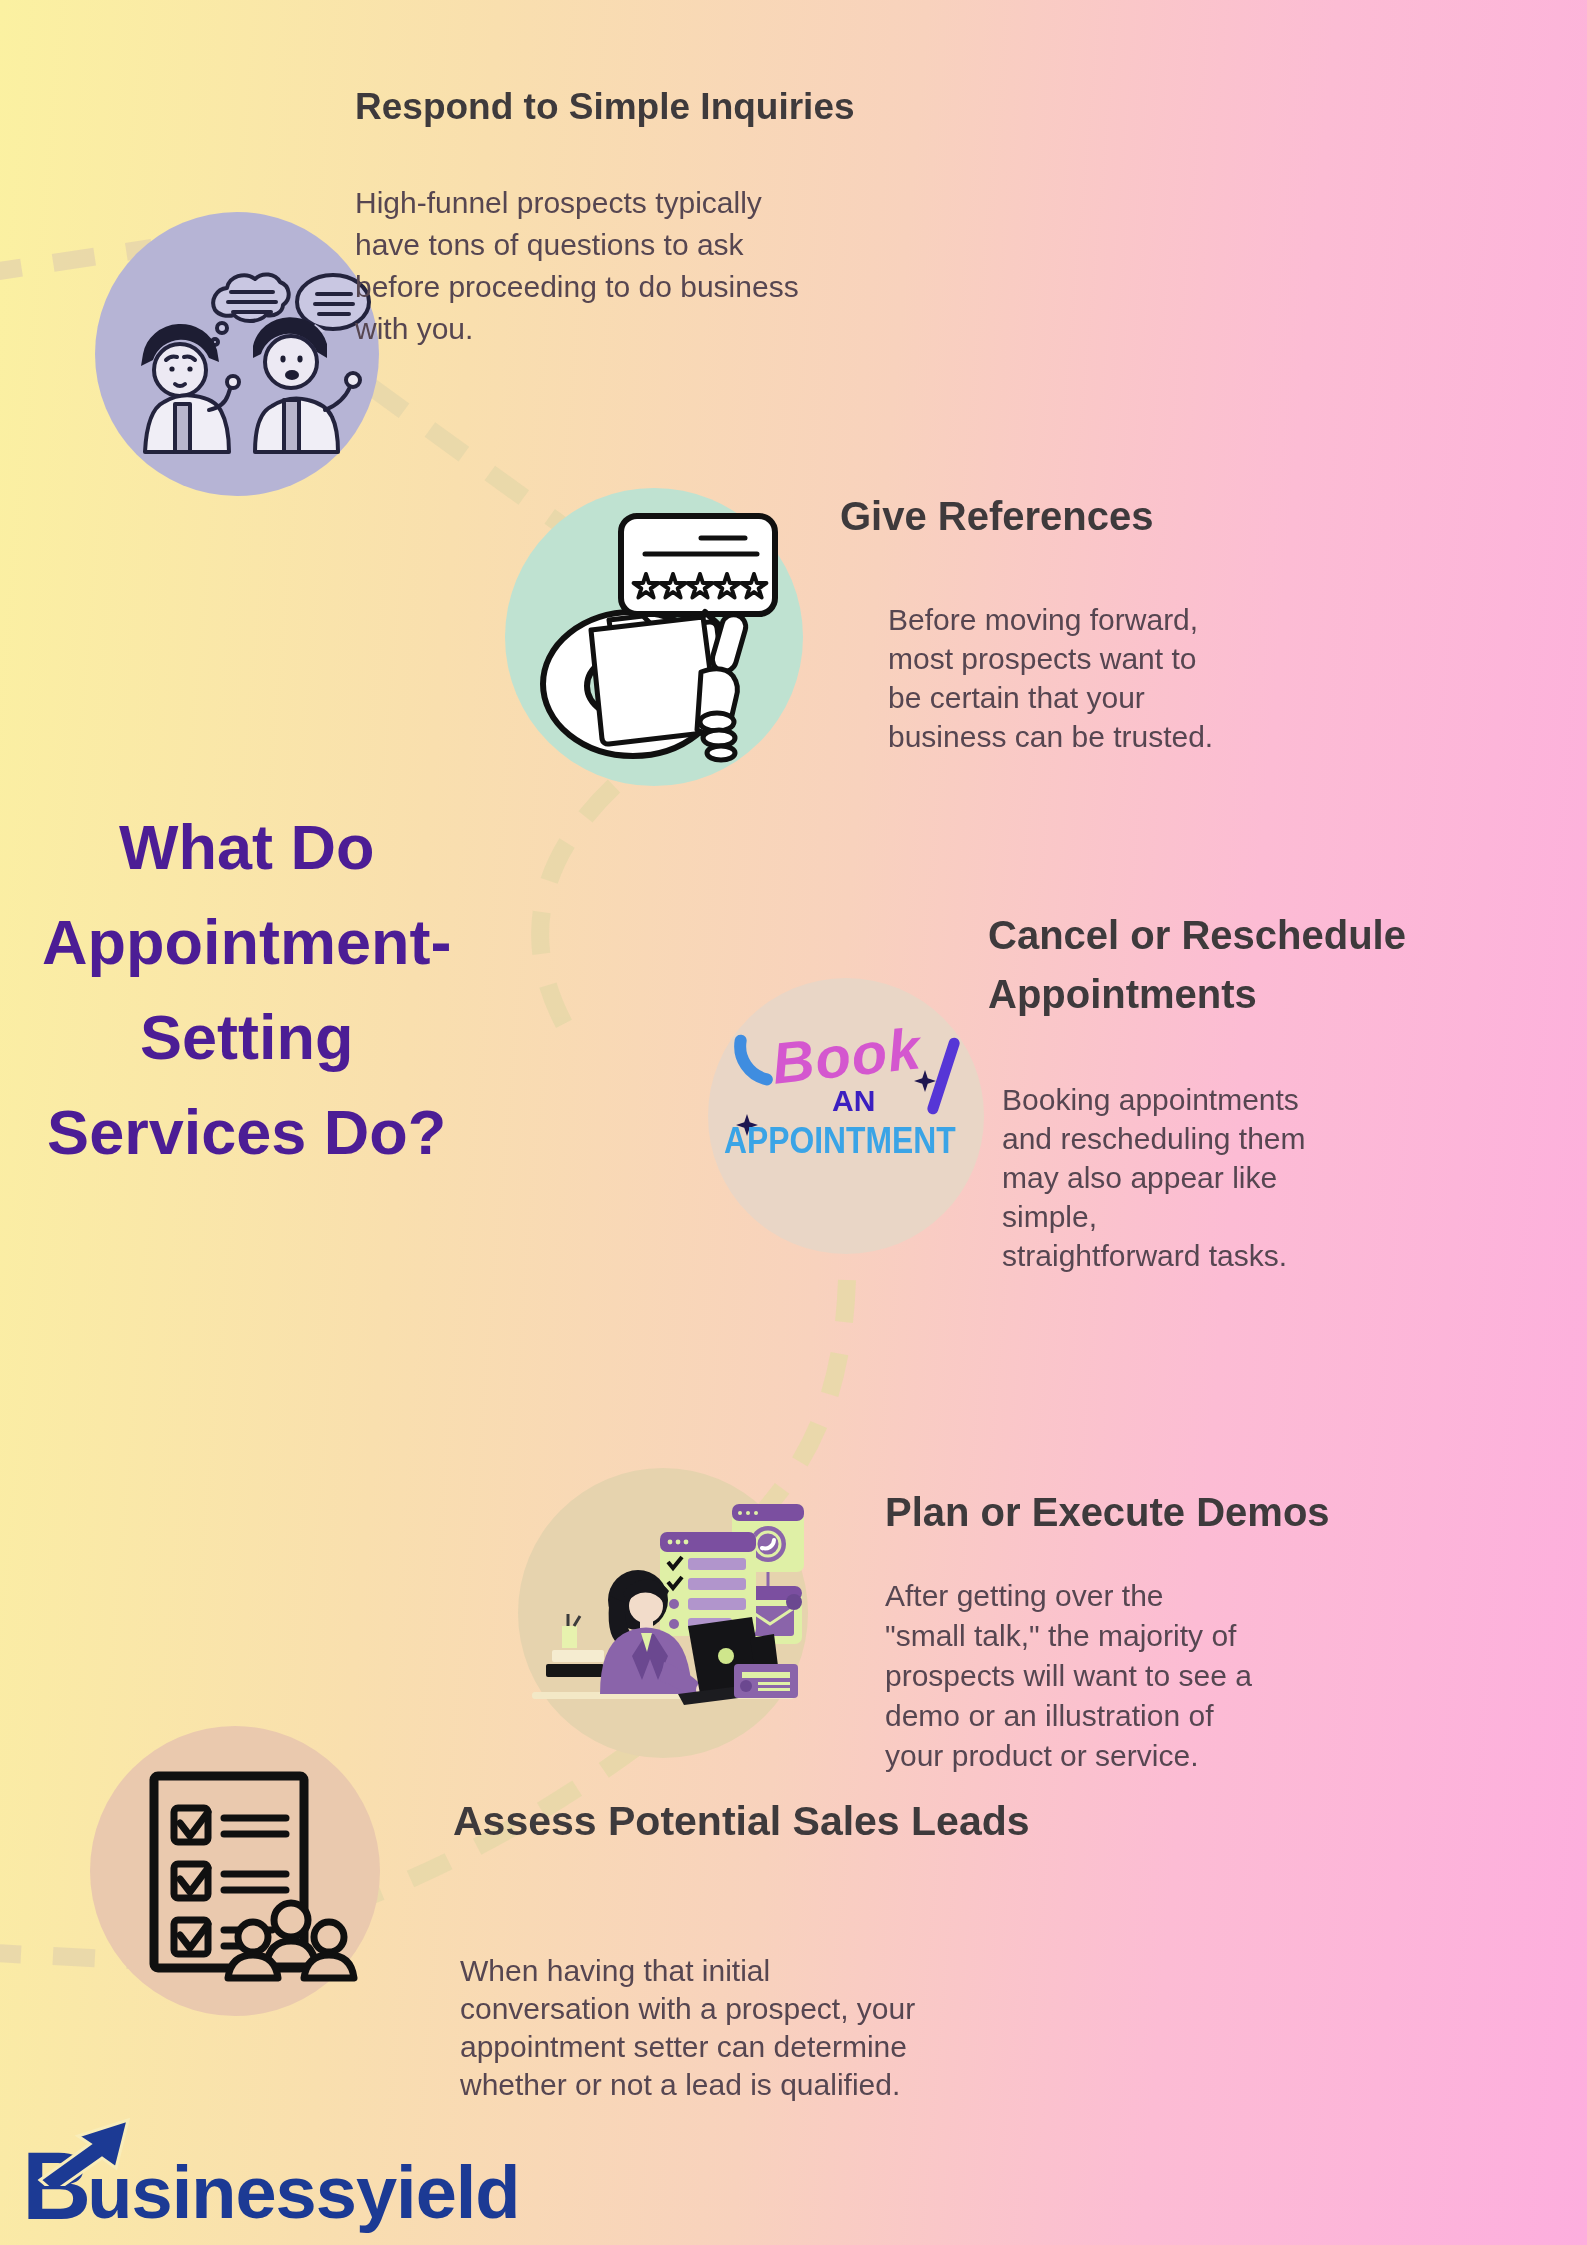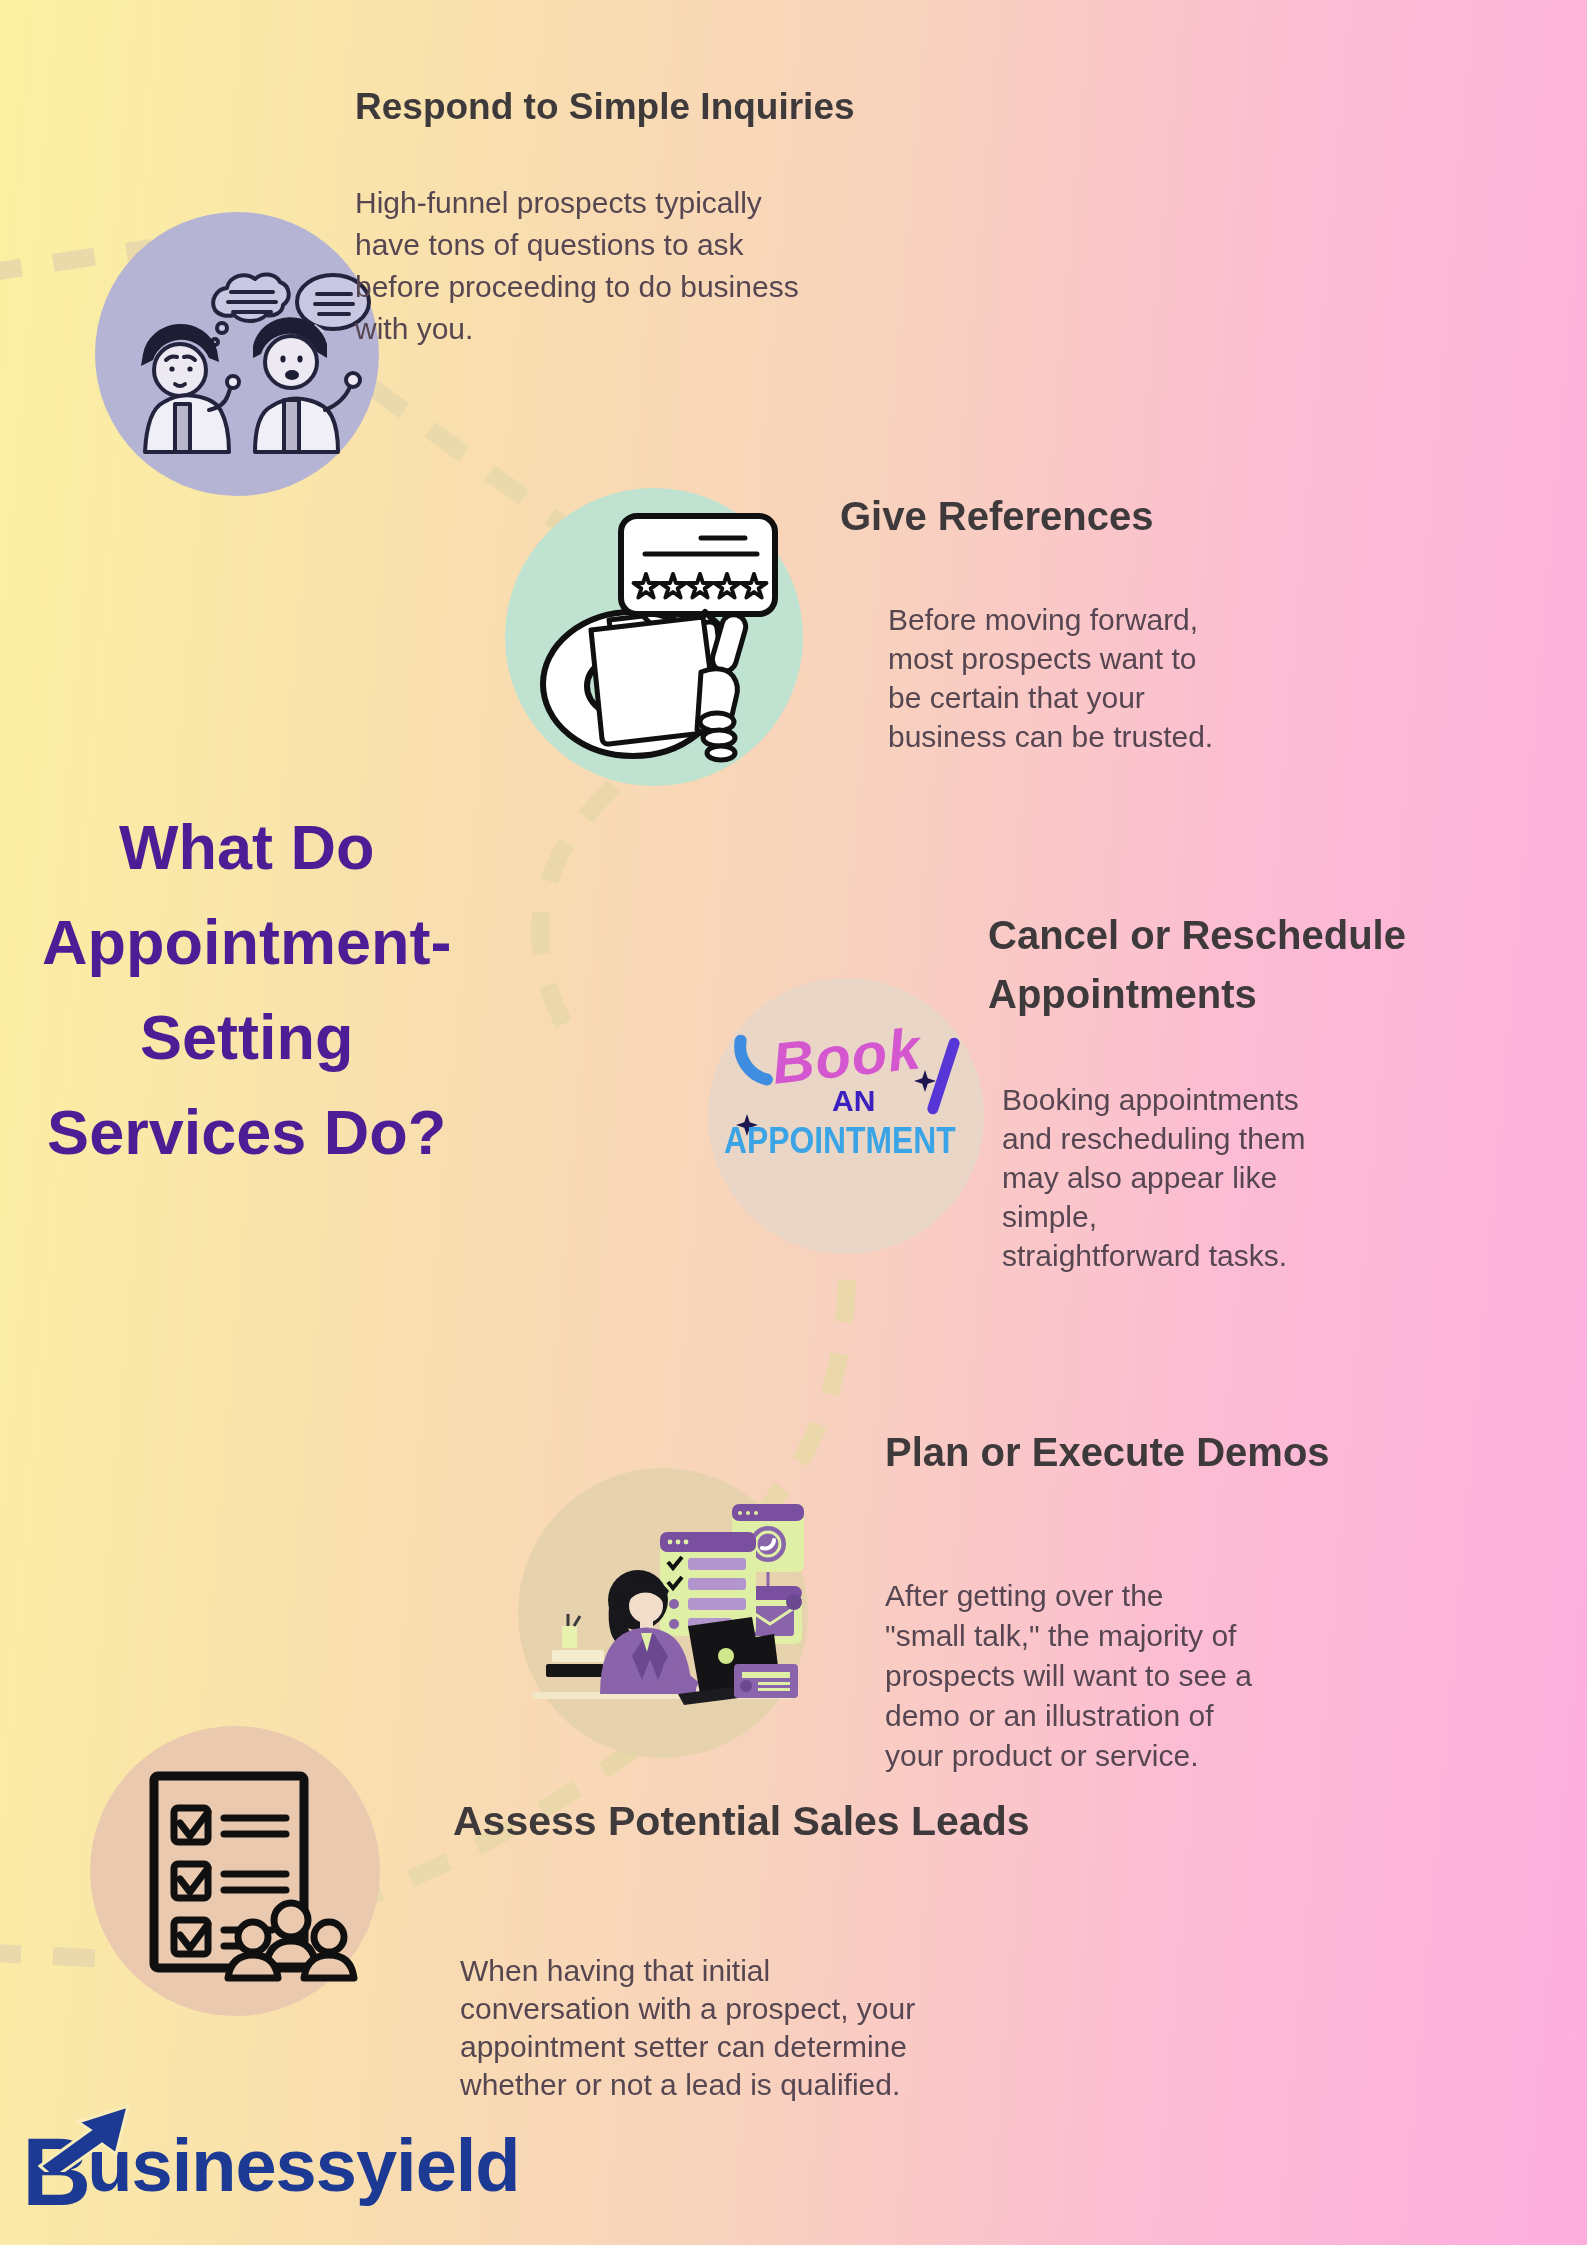--- a/index.html
+++ b/index.html
@@ -14,21 +14,21 @@
   
   #main-title{left:42px;top:800px;font-size:63px;line-height:95px;font-weight:700;color:#4c1d95;white-space:pre-line;text-align:center;}
   
   .bk-word1{position:absolute;left:64px;top:44px;font-size:58px;font-weight:700;font-style:italic;
             color:#d457cf;transform:rotate(-6deg);letter-spacing:1px;}
   .bk-word2{position:absolute;left:124px;top:106px;font-size:30px;font-weight:800;color:#3b1fc0;}
   .bk-word3{position:absolute;left:16px;top:142px;font-size:37px;font-weight:700;color:#3aa4e6;
             transform:scaleX(.86);transform-origin:left;letter-spacing:0px;white-space:nowrap;}
   .bk-slash{position:absolute;left:230px;top:58px;width:11px;height:80px;background:#5636d6;border-radius:6px;transform:rotate(18deg);}
   
-  #logo{left:22px;top:2128px;display:flex;align-items:flex-start;height:102px;}
+  #logo{left:22px;top:2128px;display:flex;align-items:flex-end;height:102px;}
   .logo-b{font-size:96px;font-weight:800;color:#1c3a94;line-height:0.92;position:relative;}
   .logo-rest{font-size:74px;font-weight:800;color:#1c3a94;line-height:1.02;letter-spacing:-1px;margin-left:-4px;}
   .logo-arrow{position:absolute;left:14px;top:-26px;}
 </style>
 </head>
 <body>
 
 <svg class="abs" width="1587" height="2245" viewBox="0 0 1587 2245" style="left:0;top:0;">
   <g stroke="#e9d8aa" stroke-width="18" fill="none" stroke-dasharray="42 32" opacity="0.95">
     <path d="M -20 274 L 152 248"></path>
@@ -205,21 +205,21 @@
     <polygon points="160,226 254,214 260,225 166,237" fill="#1c1c20"></polygon>
 
     <polygon points="232,170 256,166 260,198 236,198" fill="#141417"></polygon>
     <rect x="216" y="196" width="64" height="34" rx="4" fill="#8a64aa"></rect>
     <rect x="224" y="204" width="48" height="6" fill="#dff0a6"></rect>
     <rect x="240" y="214" width="32" height="3" fill="#dff0a6"></rect>
     <rect x="240" y="220" width="32" height="3" fill="#dff0a6"></rect>
     <circle cx="228" cy="218" r="6" fill="#6b4890"></circle>
   </svg>
 </div>
-<div class="abs h" style="left:885px;top:1428px;font-size:40px;">Plan or Execute Demos</div>
+<div class="abs h" style="left:885px;top:1488px;font-size:40px;">Plan or Execute Demos</div>
 <div class="abs b" style="left:885px;top:1576px;font-size:30px;line-height:40px;">After getting over the
 "small talk," the majority of
 prospects will want to see a
 demo or an illustration of
 your product or service.</div>
 
 <div class="circle" style="left:90px;top:1726px;width:290px;height:290px;background:#eac9ae;">
   <svg width="290" height="290" viewBox="0 0 290 290">
     <g stroke="#101010" fill="none" stroke-linecap="round" stroke-linejoin="round">
       <rect x="64" y="50" width="150" height="192" rx="4" stroke-width="9"></rect>

